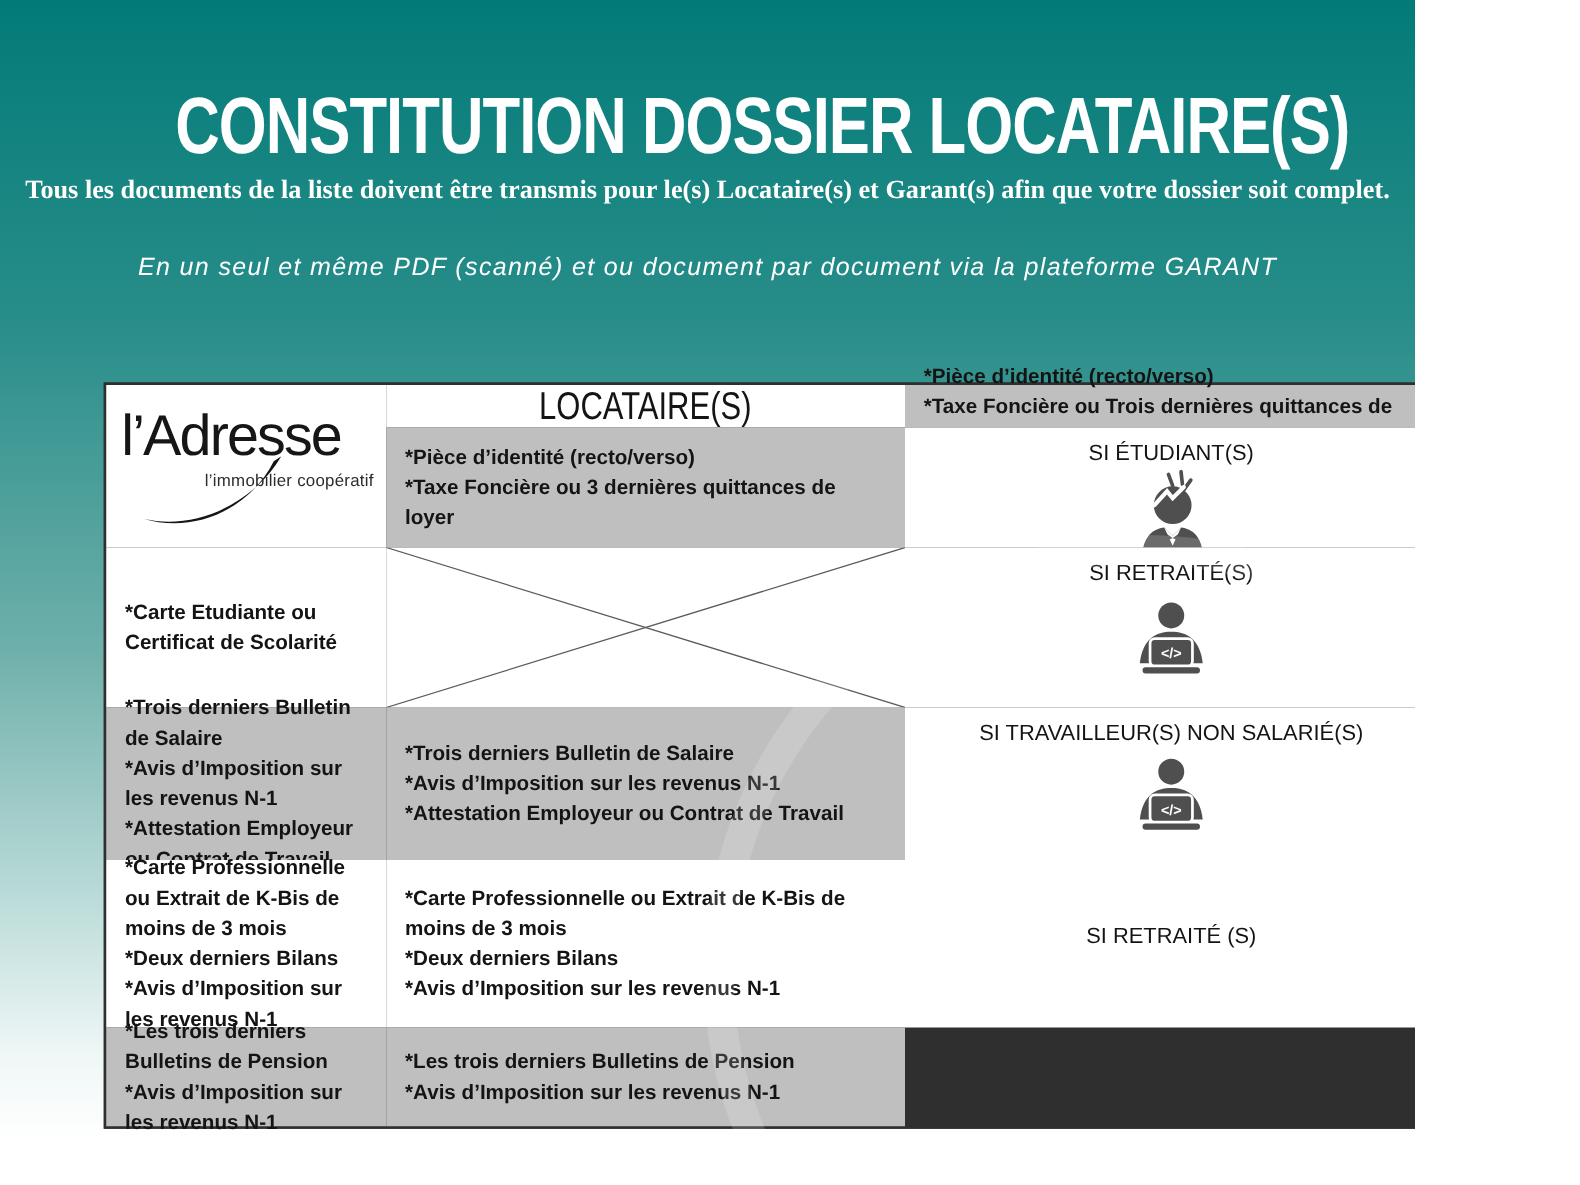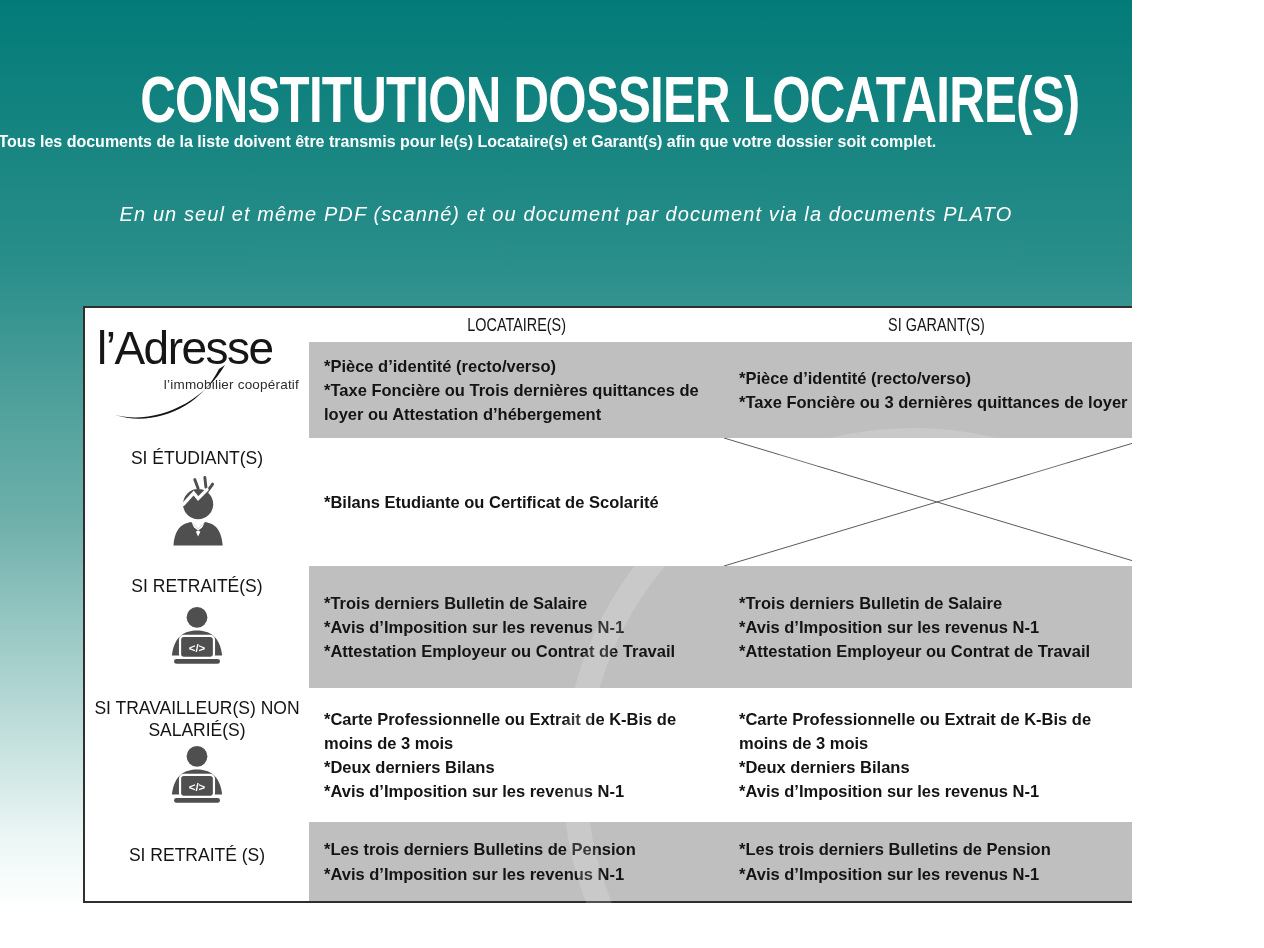--- a/index.html
+++ b/index.html
@@ -6,31 +6,31 @@
   body{font-family:"Liberation Sans",sans-serif;}
   .sheet{
     position:relative;width:1132px;height:948px;overflow:hidden;
     background:linear-gradient(180deg,#027b78 0%,#2a8e8a 28%,#6fb0ab 55%,#bcdcd9 76%,#eef7f6 89%,#ffffff 96%);
   }
   
   .page-title{position:absolute;top:24px;left:0;right:0;text-align:center;
     color:#ffffff;font-size:64px;line-height:1.05;white-space:nowrap;}
   .page-title>span{display:inline-block;transform:scaleX(.77);letter-spacing:-1px;}
   .page-subtitle{position:absolute;top:112px;left:50%;transform:translateX(-50%);
-    width:1135px;text-align:left;color:#ffffff;font-size:16px;font-weight:700;line-height:1.75;}
+    width:1135px;text-align:center;color:#ffffff;font-size:21px;font-weight:700;line-height:1.75;font-family:Liberation Serif, serif;}
   .page-note{position:absolute;top:183px;left:0;right:0;text-align:center;
     color:#ffffff;font-size:20px;font-style:italic;letter-spacing:1.1px;}
   
   .doc-table{position:absolute;left:83px;top:262px;display:grid;
     grid-template-columns:224px 415px 426px;
     grid-template-rows:34px 96px 128px 122px 134px 79px;
     gap:0;background:#2f2f2f;border:2px solid #2f2f2f;margin-top:44px;}
   .cell{background:#ffffff;color:#141414;}
   .cell.gray{background:#bfbfbf;}
-  .head-cell{display:flex;align-items:center;justify-content:center;font-size:18px;text-align:right;}
+  .head-cell{display:flex;align-items:center;justify-content:center;font-size:31px;text-align:right;}
   .head-cell span{display:inline-block;transform:scaleX(.8);white-space:nowrap;}
   .docs-cell{display:flex;flex-direction:column;justify-content:center;
     padding:8px 15px;font-size:16.5px;font-weight:700;line-height:1.47;}
   .label-cell{display:flex;flex-direction:column;align-items:center;
     padding:10px 8px 12px;font-size:17.5px;line-height:1.25;text-align:center;}
   .label-cell .row-icon{flex:1;display:flex;align-items:center;justify-content:center;}
   .label-cell.center-only{justify-content:center;padding-top:0;}
   
   .logo-cell{grid-row:1/3;display:flex;align-items:center;justify-content:center;}
   .logo-wrap{position:relative;width:200px;height:96px;}
@@ -48,39 +48,36 @@
 <body>
 
 <div class="sheet">
 
   <h1 class="page-title">
     <span>CONSTITUTION DOSSIER LOCATAIRE(S)</span>
   </h1>
 
   <p class="page-subtitle">Tous les documents de la liste doivent être transmis pour le(s) Locataire(s) et Garant(s) afin que votre dossier soit complet.</p>
 
-  <p class="page-note">En un seul et même PDF (scanné) et ou document par document via la documents PLATO</p>
+  <p class="page-note">En un seul et même PDF (scanné) et ou document par document via la plateforme GARANT</p>
 
   <div class="doc-table">
 
     <div class="cell logo-cell">
       <div class="logo-wrap">
         <span class="logo-name">l’Adresse</span>
         <svg class="logo-swoosh" width="150" height="66" viewBox="0 0 150 66">
           <path d="M118,0 C96,38 48,60 8,50 C46,62 92,44 112,4 Z" fill="#161616"></path>
         </svg>
         <span class="logo-tagline">l’immobilier coopératif</span>
       </div>
     </div>
 
     <div class="cell head-cell">
       <span>LOCATAIRE(S)</span>
-    </div>
-    <div class="cell head-cell">
-      <span>SI GARANT(S)</span>
     </div>
 
     <div class="cell gray docs-cell">
       <div>*Pièce d’identité (recto/verso)</div>
       <div>*Taxe Foncière ou Trois dernières quittances de loyer ou Attestation d’hébergement</div>
     </div>
     <div class="cell gray docs-cell">
       <div>*Pièce d’identité (recto/verso)</div>
       <div>*Taxe Foncière ou 3 dernières quittances de loyer</div>
     </div>
@@ -92,21 +89,21 @@
           <path d="M30 5 l3 8 M39 3 l1 9 M46 9 l-5 7" stroke="#4f4f4f" stroke-width="2.6" stroke-linecap="round" fill="none"></path>
           <circle cx="33" cy="27" r="13.5"></circle>
           <polyline points="20,27 29,17 33,22 41,14" stroke="#ffffff" stroke-width="3" fill="none" stroke-linecap="round"></polyline>
           <path d="M11 64 C12 49 19 44 27 43 L33 49 L39 43 C47 44 54 49 55 64 Z"></path>
           <path d="M27 43 L33 49 L39 43 L33 56 Z" fill="#ffffff"></path>
           <path d="M28 47 l5 3.5 l5 -3.5 l0 6 l-5 -2.5 l-5 2.5 Z" fill="#4f4f4f"></path>
         </svg>
       </span>
     </div>
     <div class="cell docs-cell">
-      <div>*Bilans Etudiante ou Certificat de Scolarité</div>
+      <div>*Carte Etudiante ou Certificat de Scolarité</div>
     </div>
     <div class="cell cross-cell">
       <svg viewBox="0 0 100 100" preserveAspectRatio="none">
         <line x1="0" y1="0" x2="100" y2="100" stroke="#5a5a5a" stroke-width="1" vector-effect="non-scaling-stroke"></line>
         <line x1="0" y1="100" x2="100" y2="0" stroke="#5a5a5a" stroke-width="1" vector-effect="non-scaling-stroke"></line>
       </svg>
     </div>
 
     <div class="cell label-cell">
       <span>SI RETRAITÉ(S)</span>

